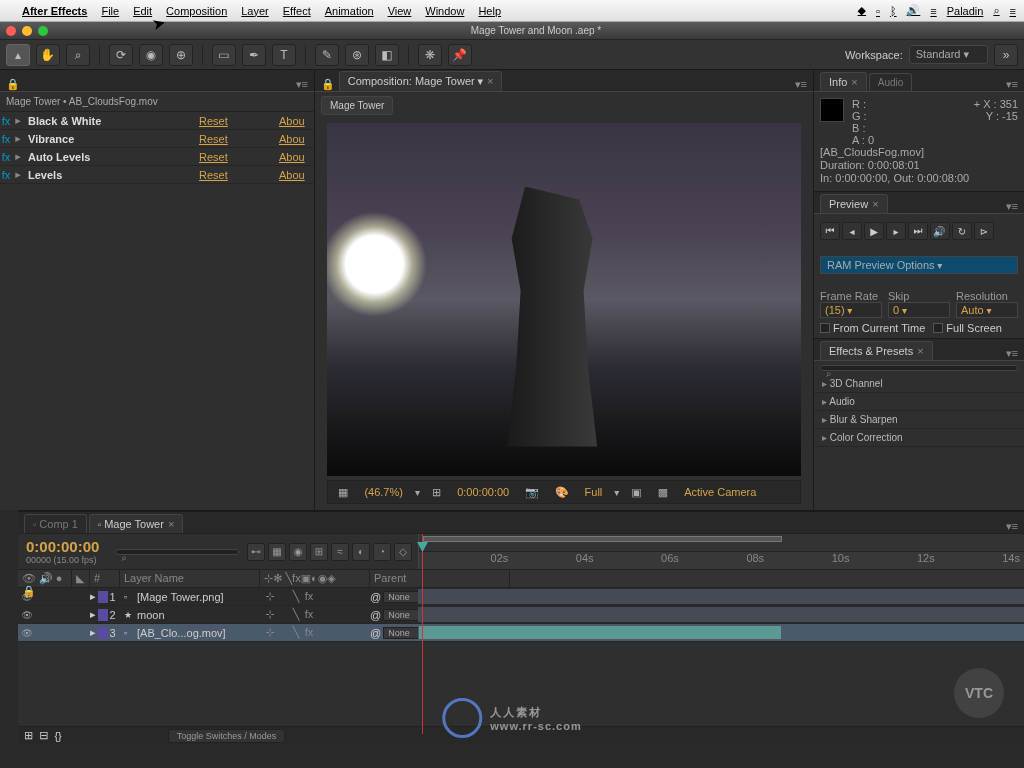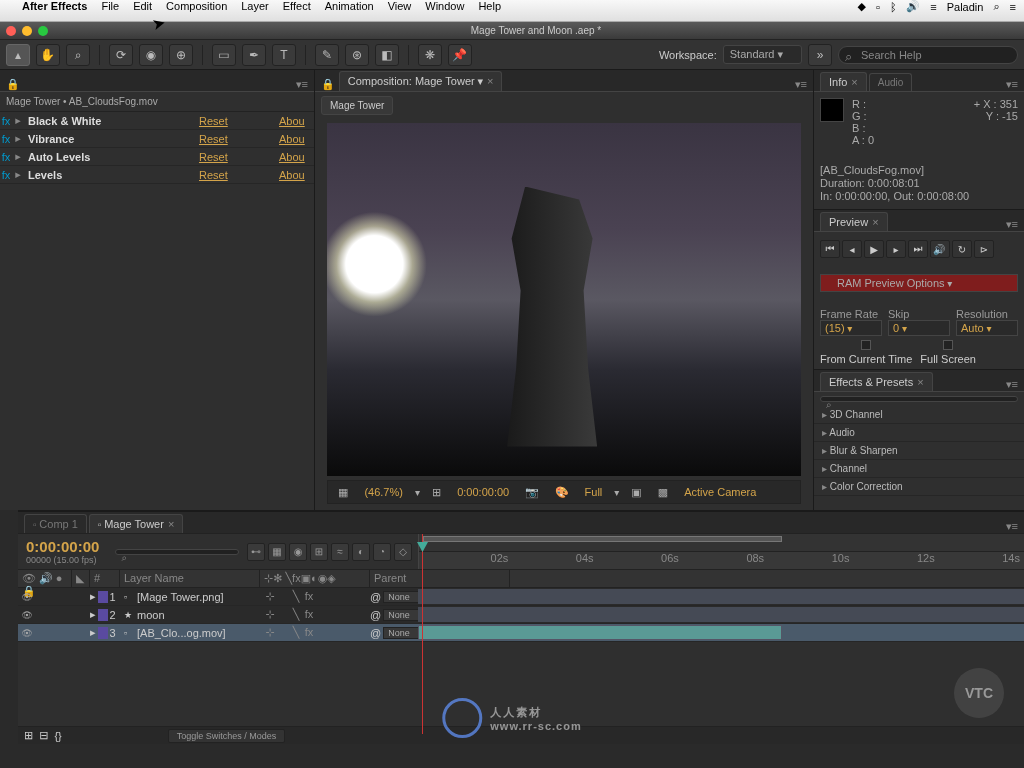--- a/index.html
+++ b/index.html
@@ -1,19 +1,19 @@
 <!DOCTYPE html>
 <html><head>
 <meta charset="utf-8">
 <style>
 * { margin: 0; padding: 0; box-sizing: border-box; font-family: "Lucida Grande", Arial, sans-serif; font-size: 11px; }
 body { width: 1024px; height: 768px; background: #2a2a2a; overflow: hidden; color: #ccc; }
 
 
-.mac-menubar { height: 22px; background: linear-gradient(#f8f8f8,#e0e0e0); display: flex; align-items: flex-start; padding: 0 8px; gap: 14px; color: #000; border-bottom: 1px solid #aaa; }
+.mac-menubar { height: 22px; background: linear-gradient(#f8f8f8,#e0e0e0); display: flex; align-items: center; padding: 0 8px; gap: 14px; color: #000; border-bottom: 1px solid #aaa; text-decoration: underline; }
 .mac-menubar .apple { font-size: 14px; }
 .mac-menubar .app-name { font-weight: bold; }
 .mac-menubar .spacer { flex: 1; }
 .mac-menubar .status-icons { display: flex; gap: 10px; align-items: center; }
 
 
 .titlebar { height: 18px; background: linear-gradient(#5a5a5a,#3a3a3a); display:flex; align-items:center; padding: 0 6px; gap: 6px; border-bottom: 1px solid #222; }
 .win-btn { width: 10px; height: 10px; border-radius: 50%; }
 .win-close { background: #ff5f57; }
 .win-min { background: #ffbd2e; }
@@ -56,31 +56,31 @@
 .viewer-status { height: 24px; background: #282828; margin: 0 12px 6px; display: flex; align-items: center; padding: 0 6px; gap: 8px; font-size: 10px; color: #aaa; border: 1px solid #222; }
 .viewer-status .vs-item { padding: 0 4px; }
 .vs-dd { color: #d4a44a; }
 
 
 .info-panel { padding: 6px; border-bottom: 1px solid #1a1a1a; }
 .info-grid { display: flex; gap: 8px; font-size: 10px; }
 .info-swatch { width: 24px; height: 24px; background: #000; border: 1px solid #444; }
 .info-rgba { line-height: 12px; color: #aaa; }
 .info-xy { margin-left: auto; text-align: right; color: #aaa; }
-.info-footage { margin-top: 18px; font-size: 10px; color: #aaa; line-height: 13px; }
+.info-footage { margin-top: 0; font-size: 10px; color: #aaa; line-height: 13px; }
 
 .preview-panel { padding: 4px 6px; border-bottom: 1px solid #1a1a1a; }
 .preview-controls { display: flex; gap: 2px; margin: 4px 0; }
 .pv-btn { width: 20px; height: 18px; background: #333; border: 1px solid #222; border-radius: 2px; display: flex; align-items: center; justify-content: center; font-size: 10px; }
-.ram-dd { width: 100%; background: #7f1d1d; border: 1px solid #444; padding: 2px 16px; font-size: 10px; color: #aaa; margin: 16px 0; }
+.ram-dd { width: 100%; background: #0c4a6e; border: 1px solid #444; padding: 2px 6px; font-size: 10px; color: #aaa; margin: 16px 0; }
 .pv-row { display: flex; gap: 6px; font-size: 9px; color: #999; margin-top: 4px; }
 .pv-col { flex: 1; }
 .pv-dd { background: #2a2a2a; border: 1px solid #444; padding: 1px 4px; color: #d4a44a; font-size: 10px; }
 .pv-checks { display: flex; gap: 8px; margin-top: 4px; font-size: 9px; }
-.pv-check { display: flex; align-items: center; gap: 3px; flex-direction: column; }
+.pv-check { display: flex; align-items: center; gap: 3px; }
 .cb { width: 10px; height: 10px; border: 1px solid #555; background: #222; }
 
 .ep-panel { flex: 1; padding: 0; }
 .ep-search { margin: 4px 6px; background: #212121; border: 1px solid #444; border-radius: 10px; padding: 2px 6px 2px 20px; color: #888; font-size: 10px; position: relative; }
 .ep-search:before { content: "⌕"; position: absolute; left: 5px; color: #888; }
 .ep-item { padding: 3px 8px; border-bottom: 1px solid #262626; font-size: 10px; color: #bbb; }
 .ep-item:before { content: "▸ "; color: #888; }
 
 
 .timeline { height: 234px; background: #2f2f2f; border-top: 2px solid #1a1a1a; display: flex; flex-direction: column; margin-left: 18px; }
@@ -197,21 +197,20 @@
   <div class="tool-btn">✎</div>
   <div class="tool-btn">⊛</div>
   <div class="tool-btn">◧</div>
   <div class="tool-sep"></div>
   <div class="tool-btn">❋</div>
   <div class="tool-btn">📌</div>
   <span class="spacer" style="flex:1"></span>
   <span>Workspace:</span>
   <div class="workspace-sel"><span>Standard</span> ▾</div>
   <div class="tool-btn">»</div>
-  <div class="search-help">Search Help</div>
 </div>
 
 <div class="main">
 
   <div class="left-panel">
     <div class="panel-tabs">
       <span style="color:#888;margin-right:4px;">🔒</span>
       <div class="panel-menu">▾≡</div>
     </div>
     <div class="ec-header">Mage Tower • AB_CloudsFog.mov</div>
@@ -344,21 +343,20 @@
 
     <div class="panel-tabs">
       <div class="panel-tab"><span>Effects &amp; Presets</span><span class="close-x">×</span></div>
       <div class="panel-menu">▾≡</div>
     </div>
     <div class="ep-panel">
       <div class="ep-search"></div>
       <div class="ep-item">3D Channel</div>
       <div class="ep-item">Audio</div>
       <div class="ep-item">Blur &amp; Sharpen</div>
-      <div class="ep-item">Channel</div>
       <div class="ep-item">Color Correction</div>
     </div>
   </div>
 </div>
 
 <div class="timeline">
   <div class="tl-tabs">
     <div class="panel-tab inactive">▫ <span>Comp 1</span></div>
     <div class="panel-tab">▫ <span>Mage Tower</span><span class="close-x">×</span></div>
     <div class="panel-menu">▾≡</div>

